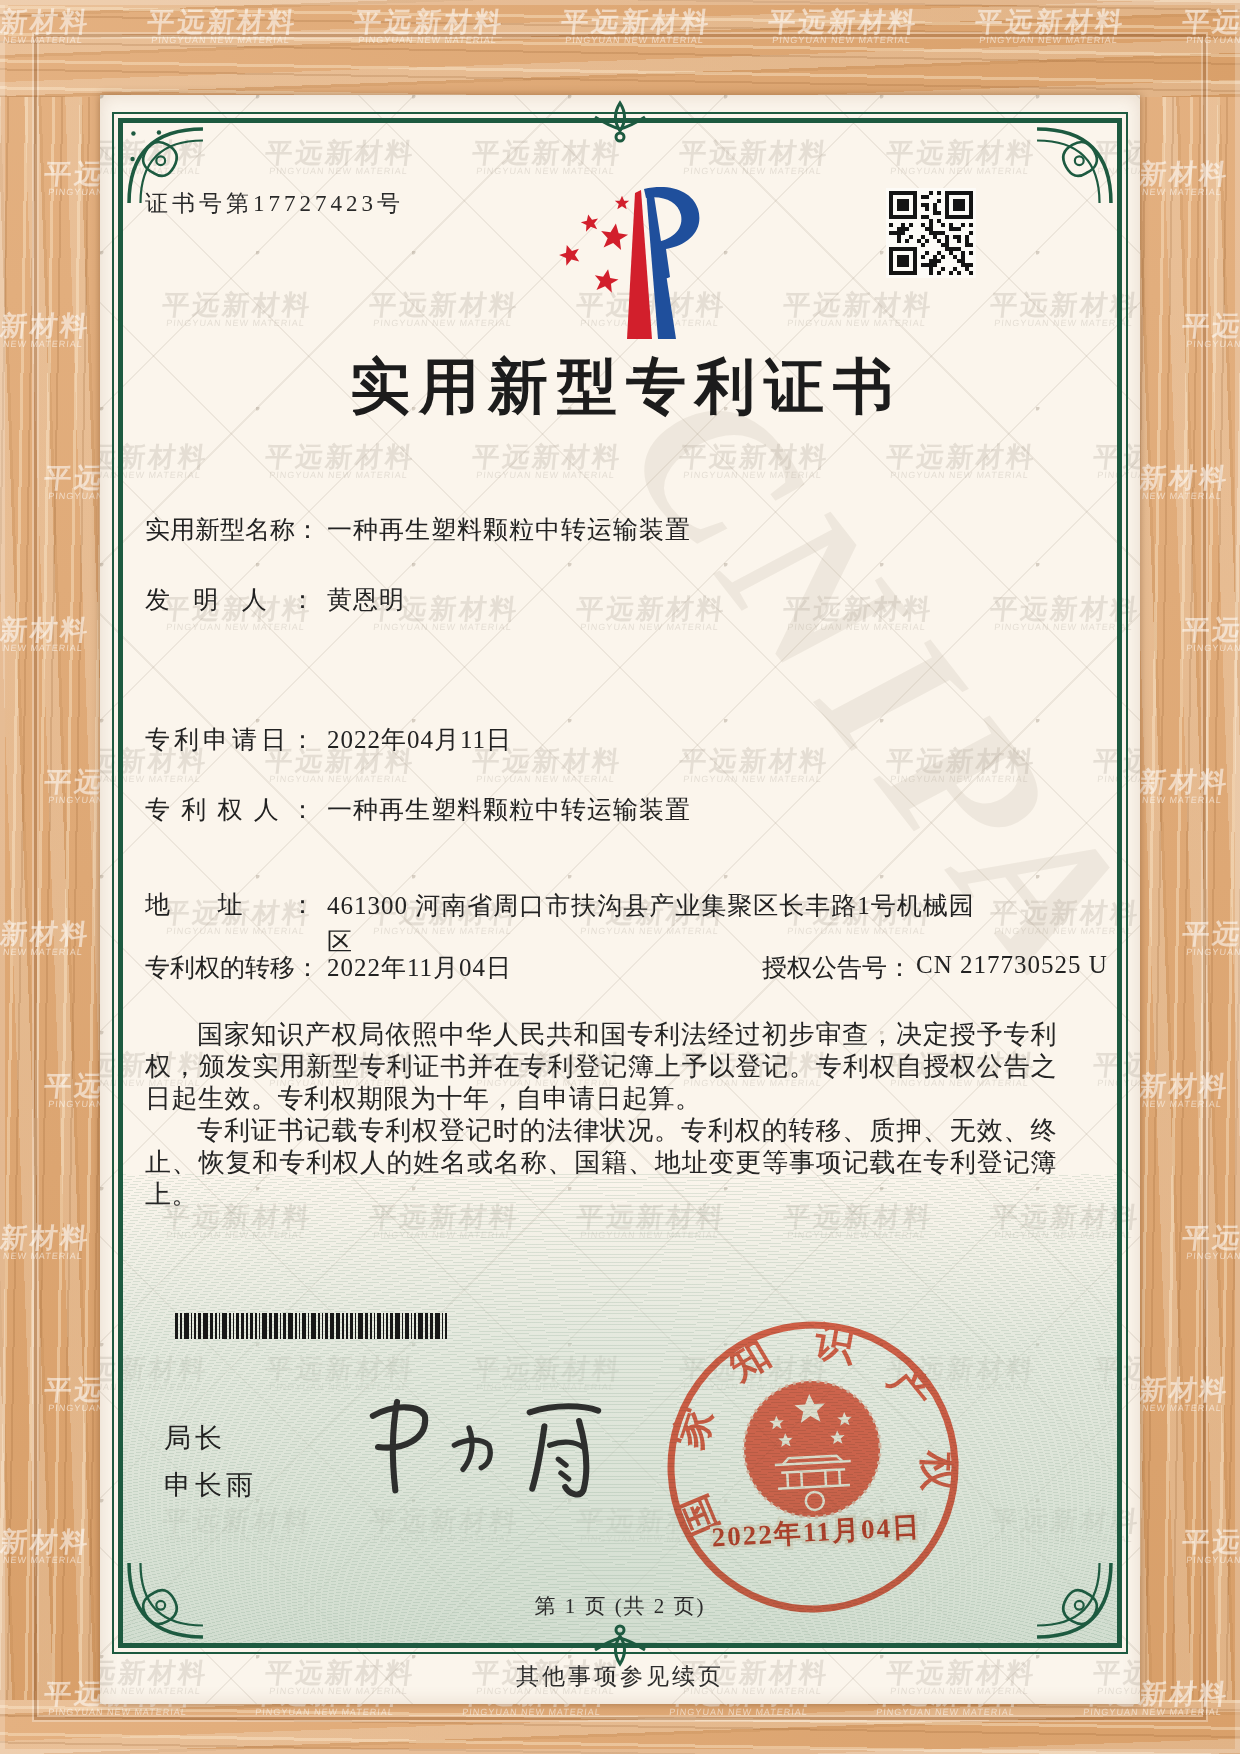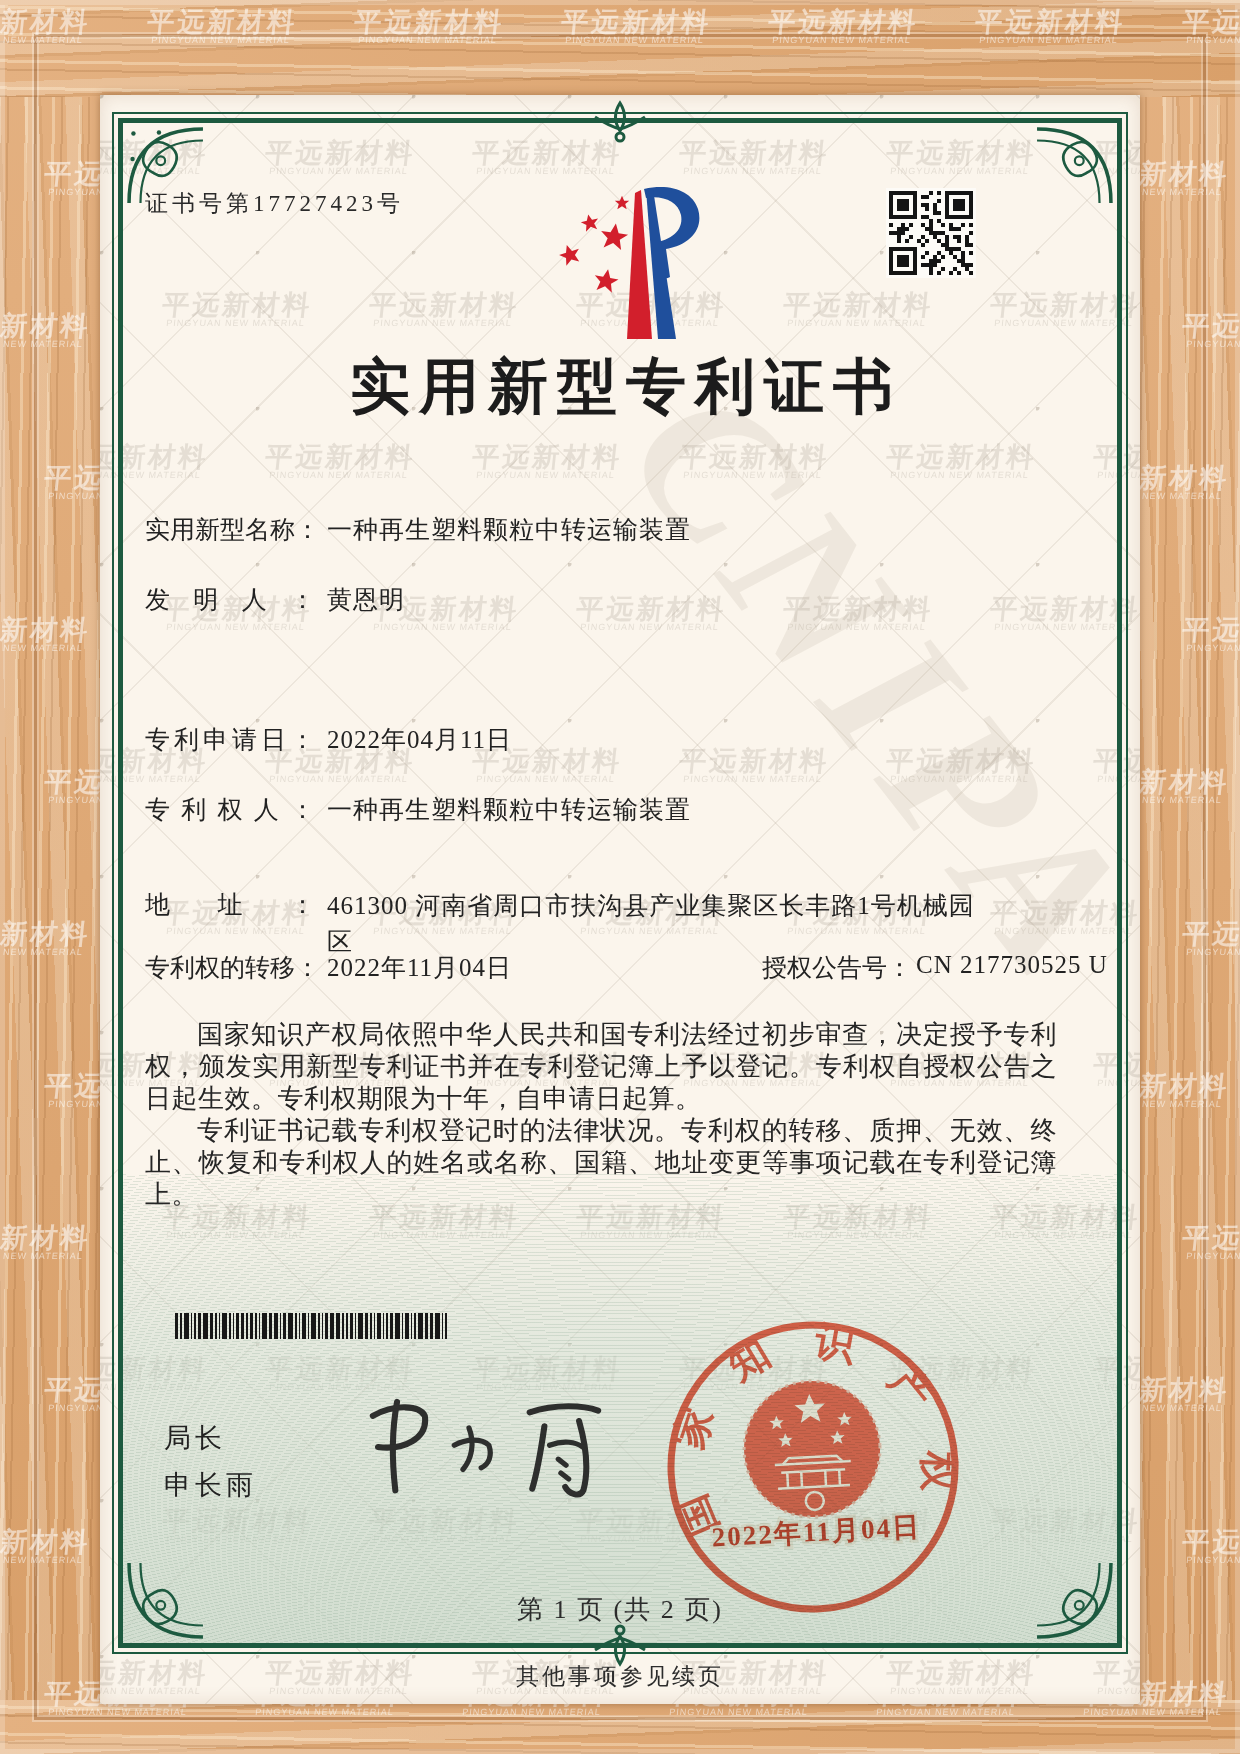--- a/index.html
+++ b/index.html
@@ -90,21 +90,21 @@
 
   .barcode{position:absolute;left:75px;top:1218px;height:26px;display:flex;align-items:stretch}
   .bar{background:#171717}
 
   .sig-title{position:absolute;left:64px;top:1325px;font-size:27px;color:#222;font-family:"Liberation Sans",sans-serif;letter-spacing:4px}
   .sig-name{position:absolute;left:64px;top:1372px;font-size:27px;color:#222;font-family:"Liberation Sans",sans-serif;letter-spacing:4px}
   .signature{position:absolute;left:252px;top:1282px;width:260px;height:140px}
 
   .seal{position:absolute;left:563px;top:1222px;width:300px;height:300px;opacity:.92;mix-blend-mode:multiply}
 
-  .footer-page{position:absolute;left:0;right:0;top:1497px;text-align:center;font-size:26px;color:#2c2c2c;letter-spacing:2px}
+  .footer-page{position:absolute;left:0;right:0;top:1497px;text-align:center;font-size:21px;color:#2c2c2c;letter-spacing:2px}
   .footer-note{position:absolute;left:0;right:0;top:1566px;text-align:center;font-size:23px;color:#2c2c2c;letter-spacing:3px}
 </style>
 </head>
 <body>
 
 <div class="wood wood-v wood-left"></div>
 <div class="wood wood-v wood-right"></div>
 <div class="wood wood-h wood-top"></div>
 <div class="wood wood-h wood-bottom"></div>
 <div class="groove"></div>

